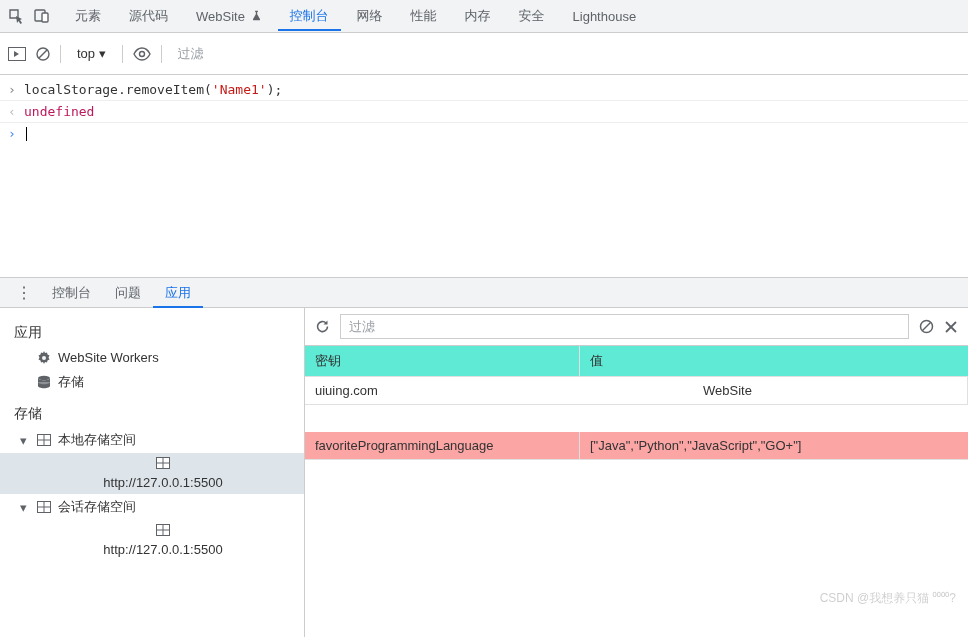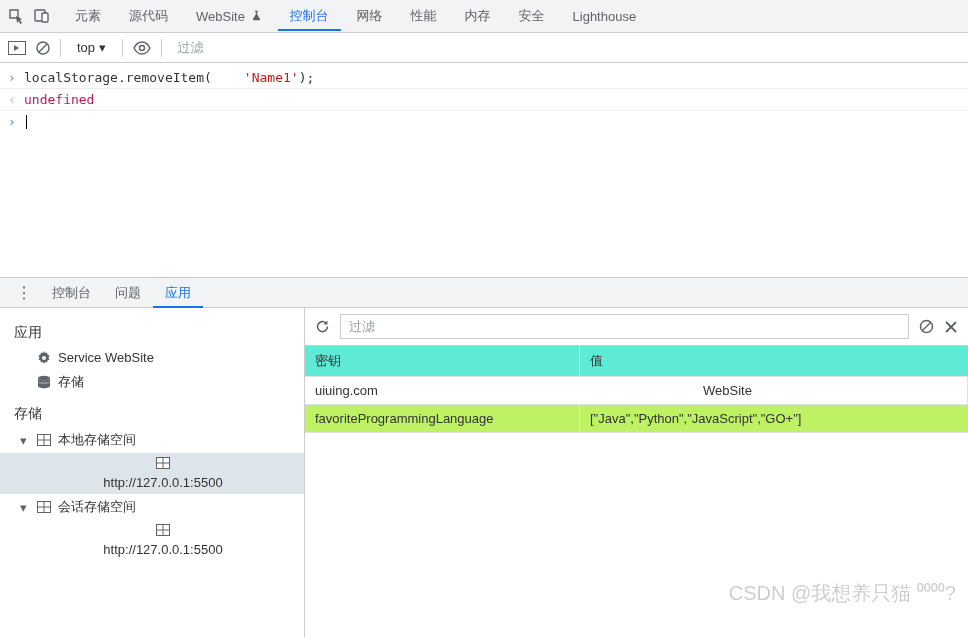--- a/index.html
+++ b/index.html
@@ -35,21 +35,21 @@
     .top-tabs .tab.active {
       color: #1a73e8;
       border-bottom: 2px solid #1a73e8;
       padding-bottom: 4px;
     }
     .rec-icon { display: inline-block; margin-left: 2px; }
     
     .console-toolbar {
       display: flex;
       align-items: center;
-      height: 30px;
+      height: 42px;
       padding: 0 8px;
       gap: 10px;
       border-bottom: 1px solid #ccc;
     }
     .ctx-select {
       display: flex; align-items: center; gap: 4px;
       padding: 2px 6px; cursor: pointer;
     }
     .filter-input {
       flex: 0 0 auto;
@@ -70,21 +70,21 @@
     .console-line {
       display: flex; align-items: center;
       padding: 3px 8px;
     }
     .console-line.border-b { border-bottom: 1px solid #eee; }
     .prompt-arrow { width: 16px; color: #888; }
     .prompt-arrow.in { color: #888; }
     .prompt-arrow.out { color: #bbb; }
     .prompt-arrow.live { color: #4285f4; }
     .cursor-blink { display:inline-block; width:1px; height:14px; background:#000; margin-left:2px; }
-    .tok-str { color: #c41a16; margin-left: 32px; }
+    .tok-str { color: #c41a16; }
     .tok-undef { color: #be185d; }
     
     .splitter-gap { flex: 1 1 auto; }
     
     .drawer {
       border-top: 1px solid #ccc;
       background: #fff;
       display: flex;
       flex-direction: column;
       height: 360px;
@@ -148,34 +148,34 @@
       flex: 1;
       border: 1px solid #ccc;
       padding: 4px 8px;
       font-size: 13px;
       outline: none;
     }
     .rp-filter::placeholder { color: #9aa0a6; }
     .storage-table { flex: 1; overflow:auto; }
     .st-row { display: flex; border-bottom: 1px solid #e0e0e0; }
     .st-row.header { background: #5eead4; color: #333; font-weight: normal; }
-    .st-row.odd { background: #bef264; }
+    .st-row.odd { background: #fca5a5; margin-top: 27px; }
     .st-cell {
       padding: 6px 10px;
       overflow: hidden; text-overflow: ellipsis; white-space: nowrap;
     }
     .st-cell.key { flex: 0 0 275px; border-right: 1px solid #e0e0e0; }
     .st-cell.val { flex: 1; }
     
     .watermark {
       position: absolute;
       right: 12px;
       bottom: 30px;
       color: rgba(0,0,0,0.2);
-      font-size: 20px;
+      font-size: 12px;
       pointer-events: none;
     }
     .icon-btn { color: #5f6368; cursor: pointer; display: inline-flex; align-items: center; }
     svg { display: block; }
   </style>
 </head>
 <body>
 
 <div class="top-tabs">
   <div class="top-icons">
@@ -267,21 +267,21 @@
 
     <div class="sidebar">
       <div class="sidebar-section-title">应用</div>
       <div class="tree-item level-1">
         <span class="tree-icon">
           <svg width="14" height="14" viewBox="0 0 14 14">
               <path fill="#5f6368" d="M7 0l1 2 2-.5.5 2 2 1-1 2 1 2-2 1-.5 2-2-.5-1 2-1-2-2 .5-.5-2-2-1 1-2-1-2 2-1 .5-2 2 .5z"></path>
               <circle cx="7" cy="7" r="2" fill="#f1f3f4"></circle>
             </svg>
         </span>
-        <span>Service WebSite</span>
+        <span>WebSite Workers</span>
       </div>
       <div class="tree-item level-1">
         <span class="tree-icon">
           <svg width="14" height="14" viewBox="0 0 14 14">
               <ellipse cx="7" cy="3" rx="6" ry="2.2" fill="#5f6368"></ellipse>
               <path fill="#5f6368" d="M1 3v8c0 1.2 2.7 2.2 6 2.2s6-1 6-2.2V3c0 1.2-2.7 2.2-6 2.2S1 4.2 1 3z"></path>
               <path fill="#fff" opacity="0.3" d="M1 7c0 1.2 2.7 2.2 6 2.2s6-1 6-2.2"></path>
             </svg>
         </span>
         <span>存储</span>

